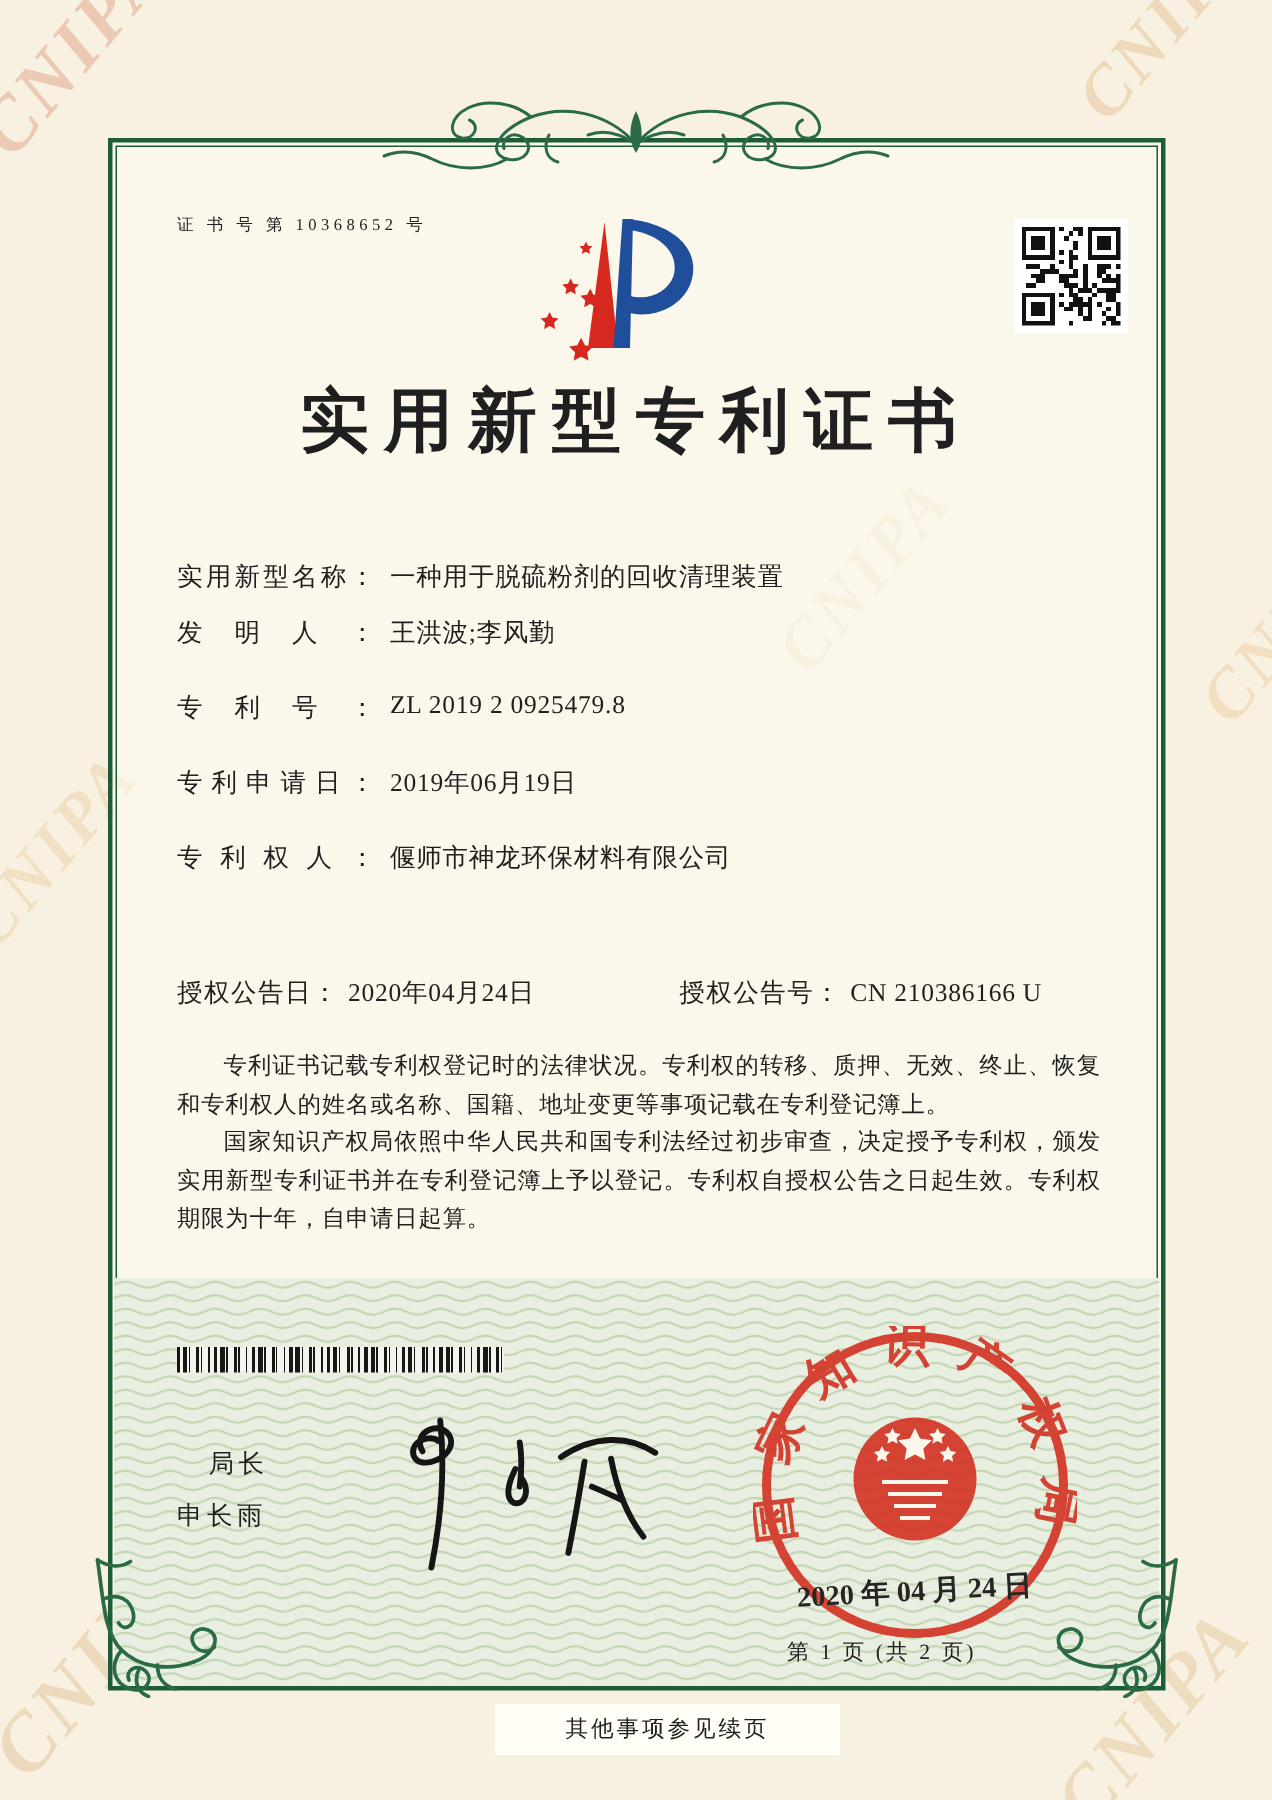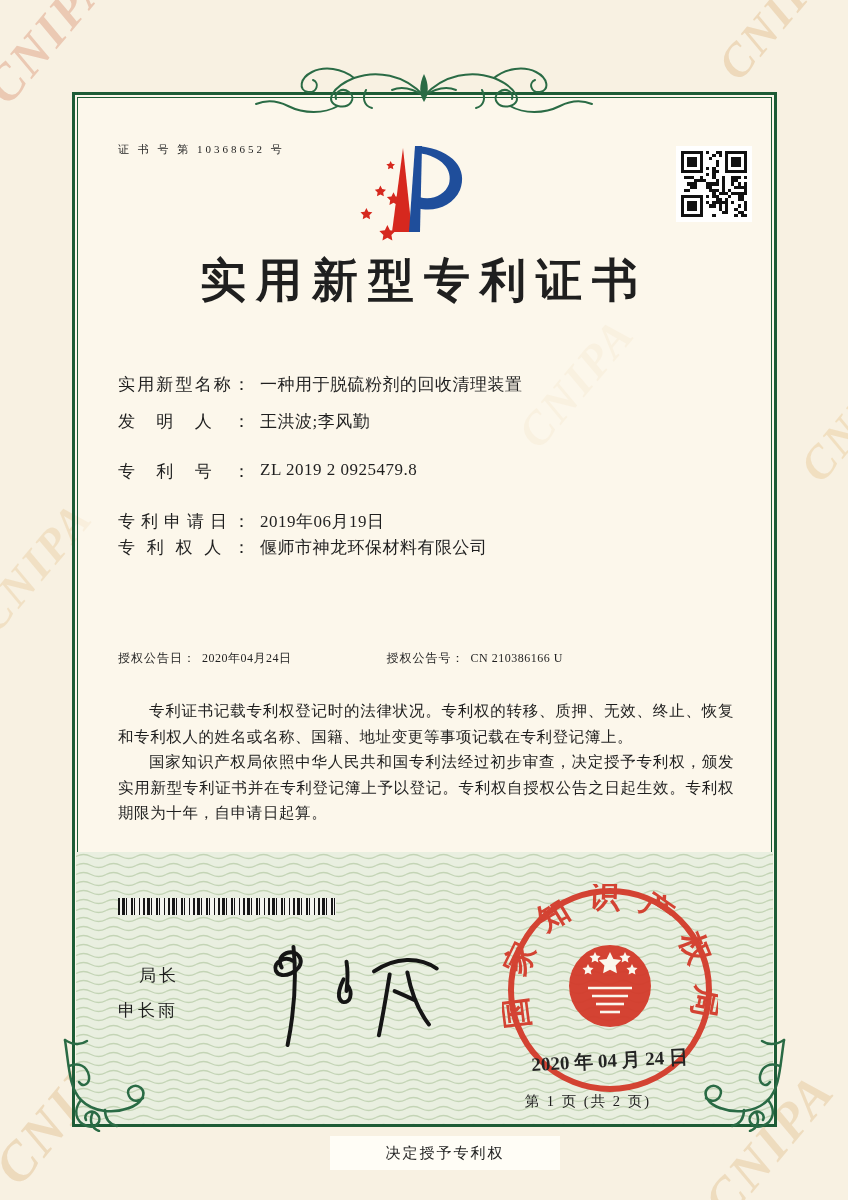--- a/index.html
+++ b/index.html
@@ -39,21 +39,21 @@
       display:flex;align-items:center;justify-content:center;}
   .qr svg{width:66px;height:66px;shape-rendering:crispEdges;}
   .title{position:absolute;left:0;top:250px;width:848px;text-align:center;
          font-size:46px;font-weight:700;letter-spacing:10px;z-index:4;}
 
   
   .field-row{position:absolute;left:118px;width:630px;font-size:17px;z-index:4;white-space:nowrap;}
   .flabel{display:inline-block;width:132px;text-align:justify;text-align-last:justify;
           vertical-align:top;}
   .fvalue{margin-left:10px;letter-spacing:.5px;}
-  .grant-row{position:absolute;left:118px;top:650px;width:640px;font-size:12px;z-index:4;white-space:nowrap;}
+  .grant-row{position:absolute;left:118px;top:650px;width:640px;font-size:17px;z-index:4;white-space:nowrap;}
   .glabel{letter-spacing:1px;}
   .gval{margin-left:6px;letter-spacing:.5px;}
   .gpair2{margin-left:92px;}
 
   
   .paras{position:absolute;left:118px;top:698px;width:616px;z-index:4;}
   .paras p{margin:0;text-indent:2em;font-size:15.5px;line-height:25.5px;
            text-align:justify;letter-spacing:.6px;}
 
   
@@ -170,21 +170,21 @@
   </div>
   <div class="field-row" style="top:410px">
     <span class="flabel">发明人：</span><span class="fvalue">王洪波;李风勤</span>
   </div>
   <div class="field-row" style="top:460px">
     <span class="flabel">专利号：</span><span class="fvalue">ZL 2019 2 0925479.8</span>
   </div>
   <div class="field-row" style="top:510px">
     <span class="flabel">专利申请日：</span><span class="fvalue">2019年06月19日</span>
   </div>
-  <div class="field-row" style="top:536px">
+  <div class="field-row" style="top:560px">
     <span class="flabel">专利权人：</span><span class="fvalue">偃师市神龙环保材料有限公司</span>
   </div>
 
   <div class="grant-row">
     <span class="glabel">授权公告日：</span><span class="gval">2020年04月24日</span>
     <span class="glabel gpair2">授权公告号：</span><span class="gval">CN 210386166 U</span>
   </div>
 
   <div class="paras">
     <p>专利证书记载专利权登记时的法律状况。专利权的转移、质押、无效、终止、恢复和专利权人的姓名或名称、国籍、地址变更等事项记载在专利登记簿上。</p>
@@ -228,15 +228,15 @@
         <path d="M86,104 h44"></path>
         <path d="M90,112 h36"></path>
         <path d="M94,120 h28"></path>
         <path d="M98,128 h20"></path>
       </g>
     </g>
     <text x="108" y="183" text-anchor="middle" font-size="19" font-weight="600" fill="#1b1b1b" font-family="'Liberation Serif',serif" transform="rotate(-3 108 183)">2020 年 04 月 24 日</text>
   </svg>
 
   <div class="page-info">第 1 页 (共 2 页)</div>
-  <div class="note-strip">决定授予专利权</div>
+  <div class="note-strip">其他事项参见续页</div>
 
 </div>
 
 </body></html>

